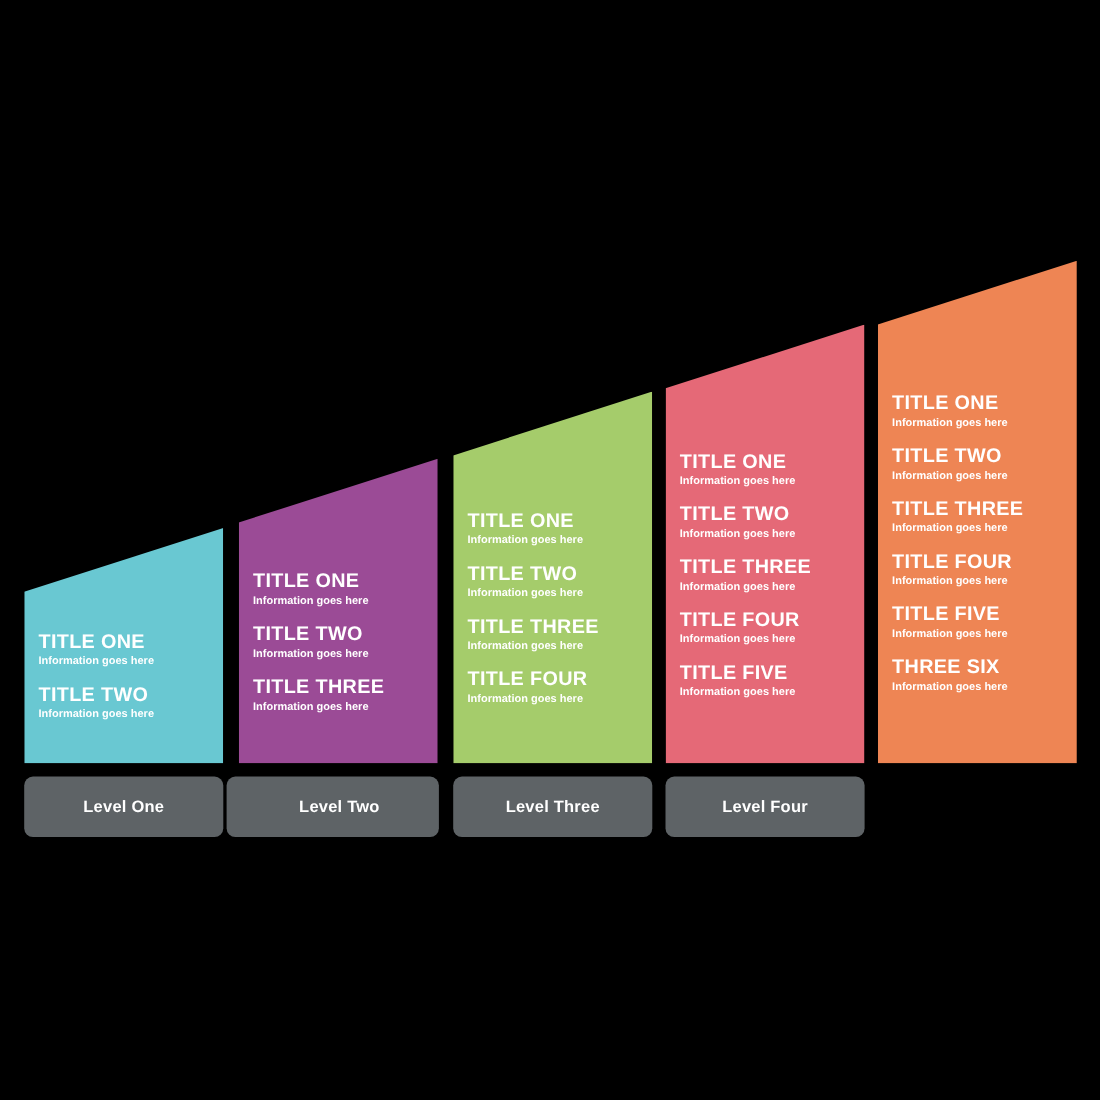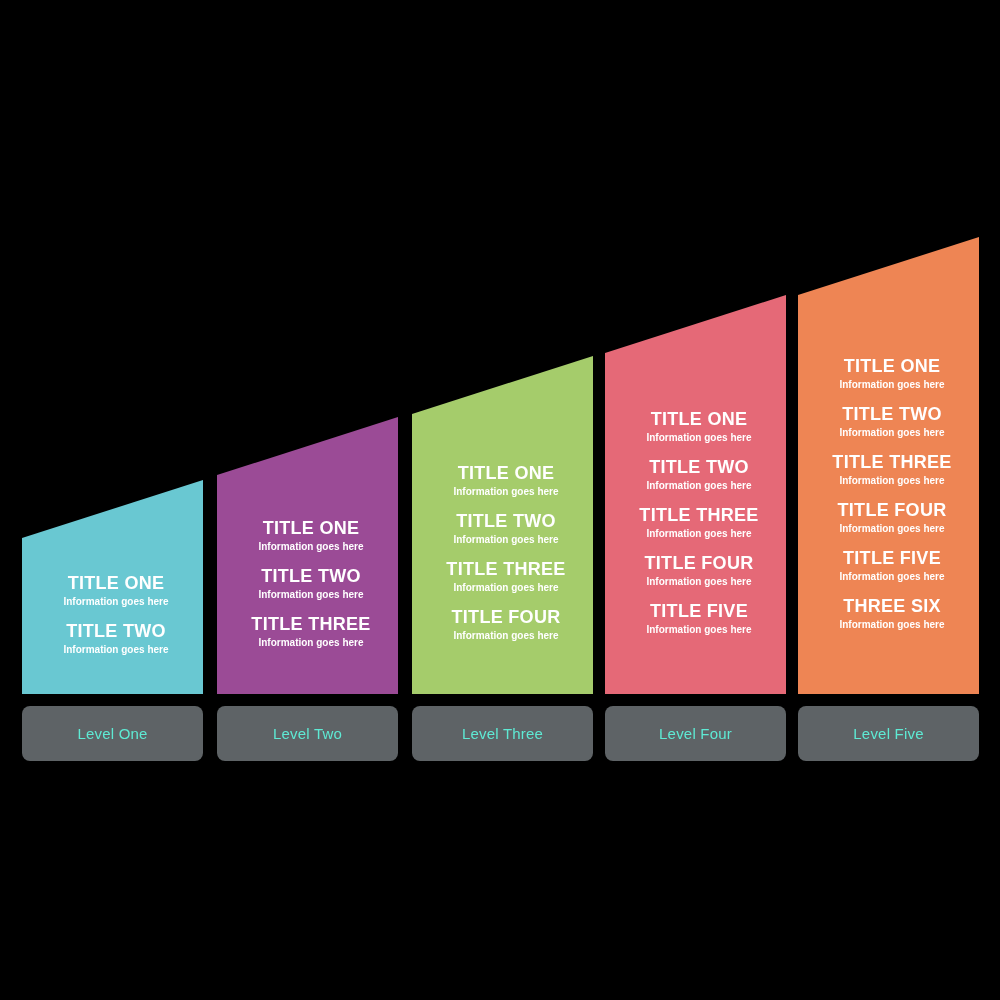--- a/index.html
+++ b/index.html
@@ -22,21 +22,21 @@
   .col-4 { left: 605px; top: 295px; height: 399px; }
   .col-5 { left: 798px; top: 237px; height: 457px; }
   .content {
     position: absolute;
     left: 13px; right: 6px; top: 58px; bottom: 0;
     display: flex;
     flex-direction: column;
     justify-content: center;
     gap: 12px;
   }
-  .entry { color: #fff; text-align: center; }
+  .entry { color: #fff; }
   .entry-title {
     font-size: 18px;
     line-height: 19px;
     font-weight: bold;
     letter-spacing: 0.3px;
     white-space: nowrap;
   }
   .entry-info {
     font-size: 10px;
     line-height: 17px;
@@ -45,27 +45,27 @@
   }
   .level-label {
     position: absolute;
     top: 706px;
     height: 55px;
     width: 181px;
     border-radius: 8px;
     display: flex;
     align-items: center;
     justify-content: center;
-    color: #5eead4;
+    color: #ffffff;
     font-size: 15px;
-    font-weight: normal;
+    font-weight: bold;
     letter-spacing: 0.2px;
   }
   .lbl-1 { left: 22px; }
-  .lbl-2 { left: 217px; }
+  .lbl-2 { left: 206px; padding-left: 12px; }
   .lbl-3 { left: 412px; }
   .lbl-4 { left: 605px; }
   .lbl-5 { left: 798px; }
 </style>
 </head>
 <body>
 
 <div class="stage">
 
   <div class="column col-1" style="background-color: rgb(105, 200, 210);">
@@ -170,15 +170,14 @@
         <div class="entry-title">THREE SIX</div>
         <div class="entry-info">Information goes here</div>
       </div>
     </div>
   </div>
 
   <div class="level-label lbl-1" style="background-color: rgb(94, 99, 102);">Level One</div>
   <div class="level-label lbl-2" style="background-color: rgb(94, 99, 102);">Level Two</div>
   <div class="level-label lbl-4" style="background-color: rgb(94, 99, 102);">Level Four</div>
   <div class="level-label lbl-3" style="background-color: rgb(94, 99, 102);">Level Three</div>
-  <div class="level-label lbl-5" style="background-color: rgb(94, 99, 102);">Level Five</div>
 
 </div>
 
 </body></html>

